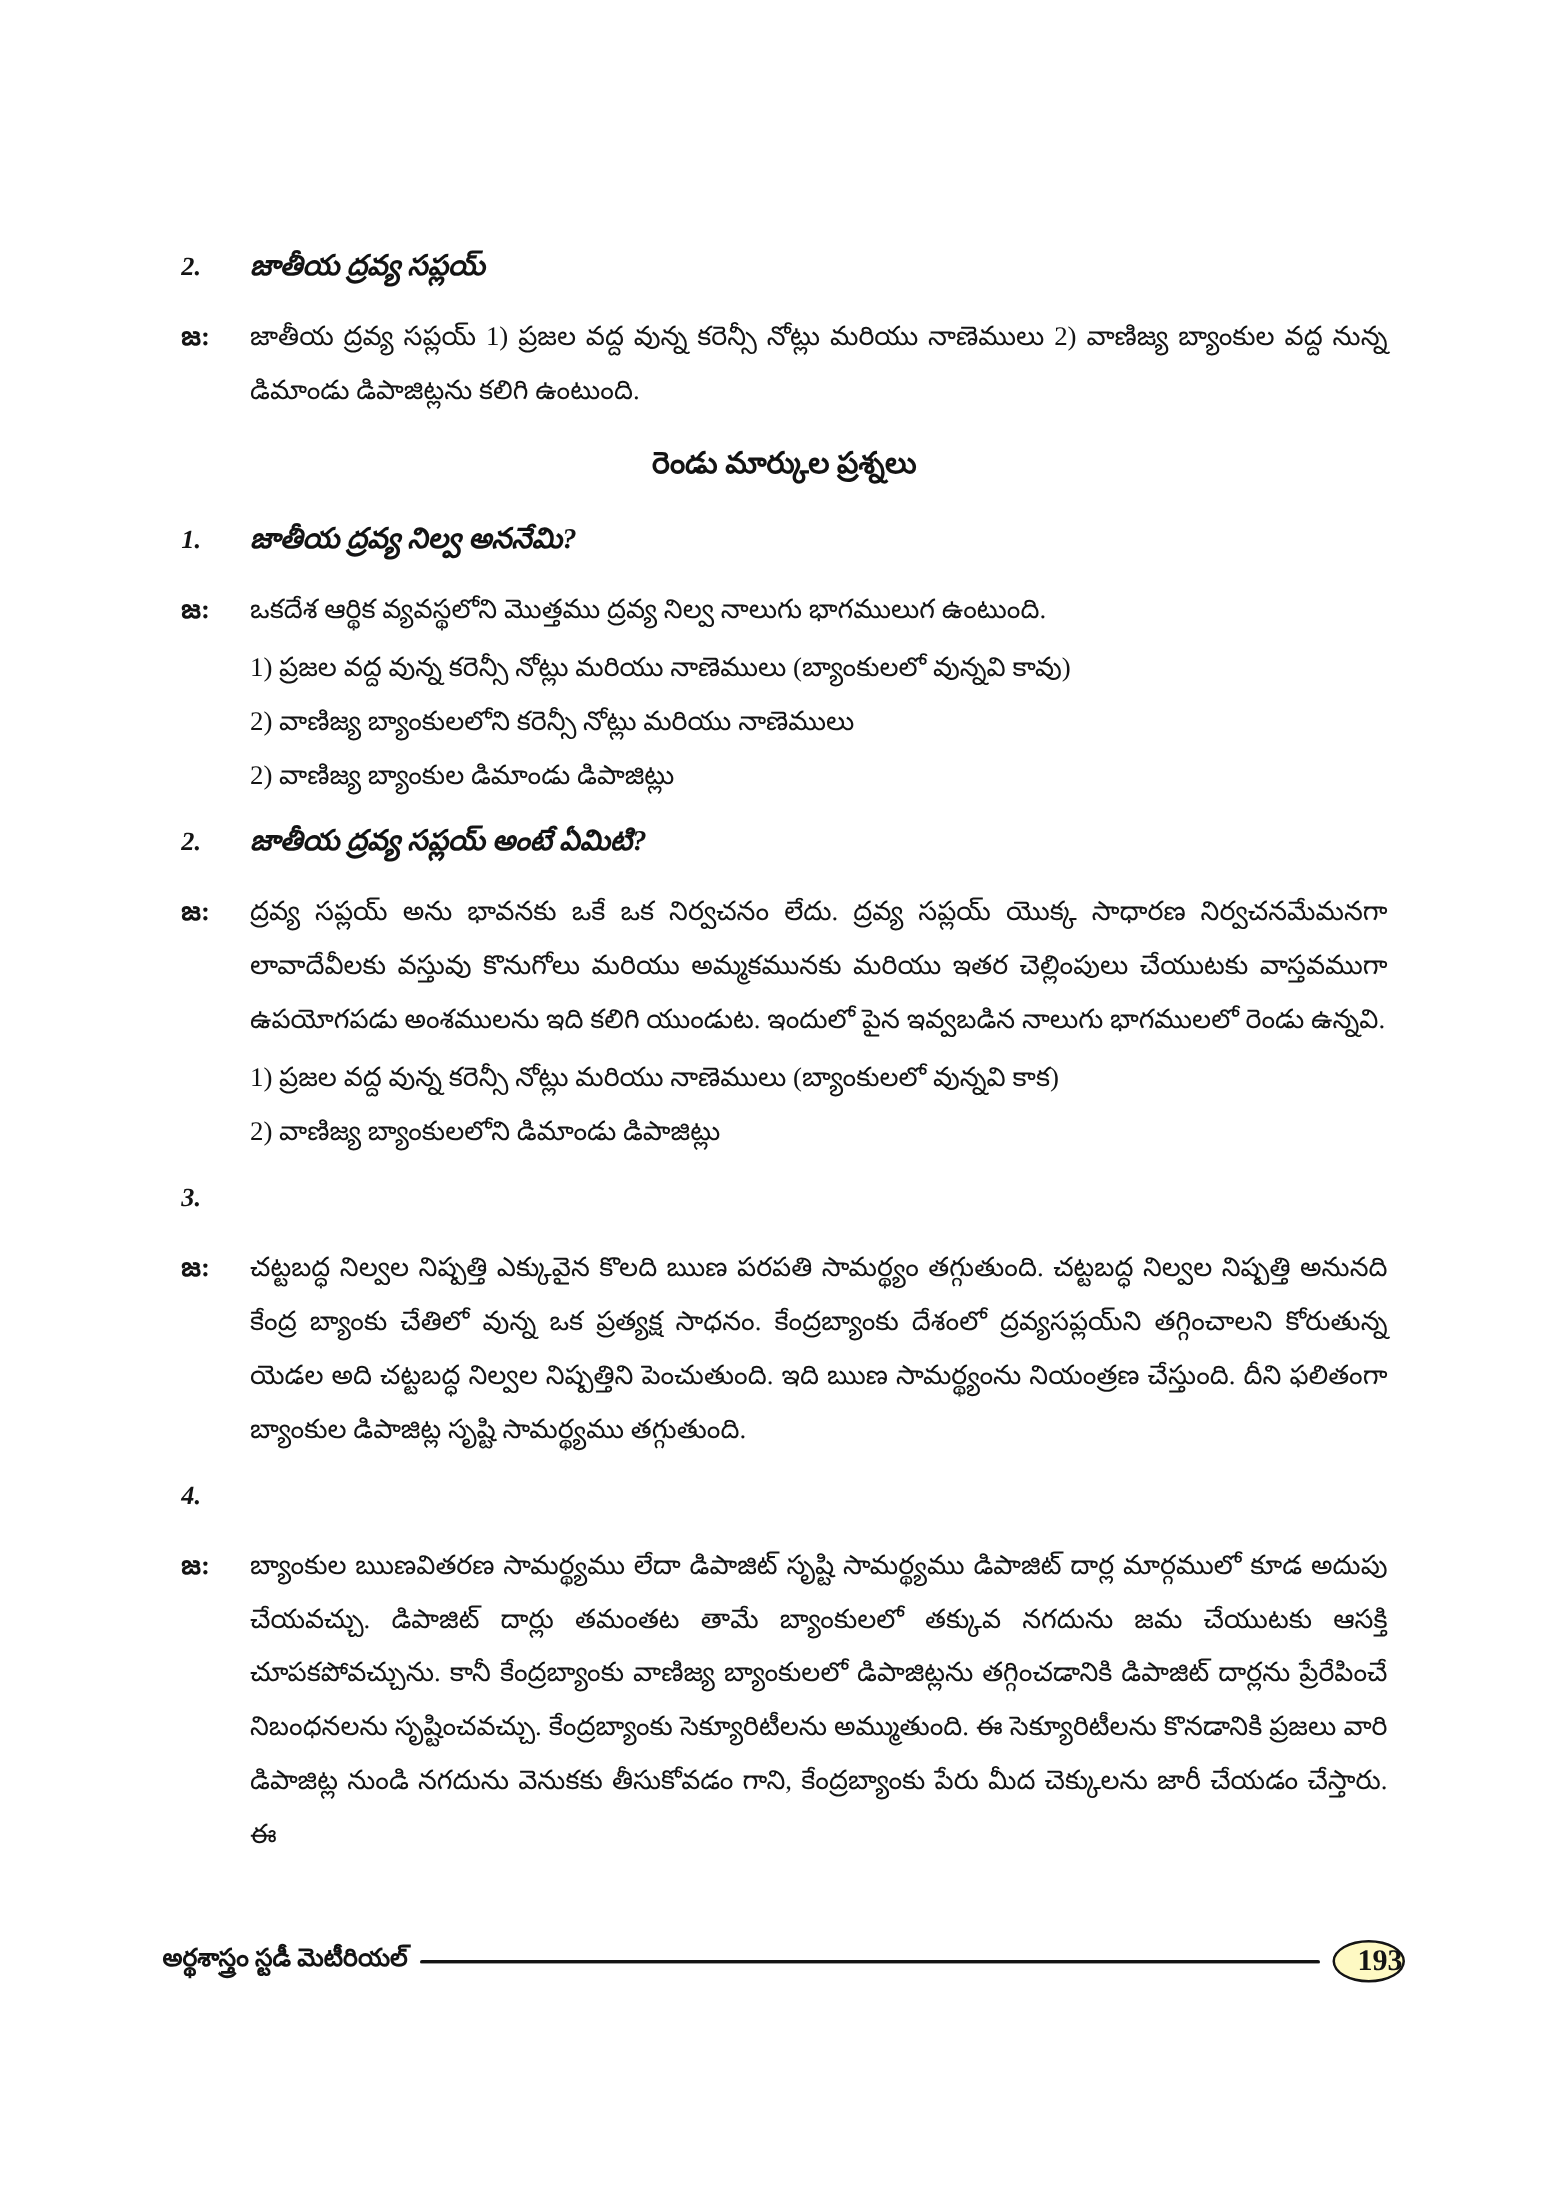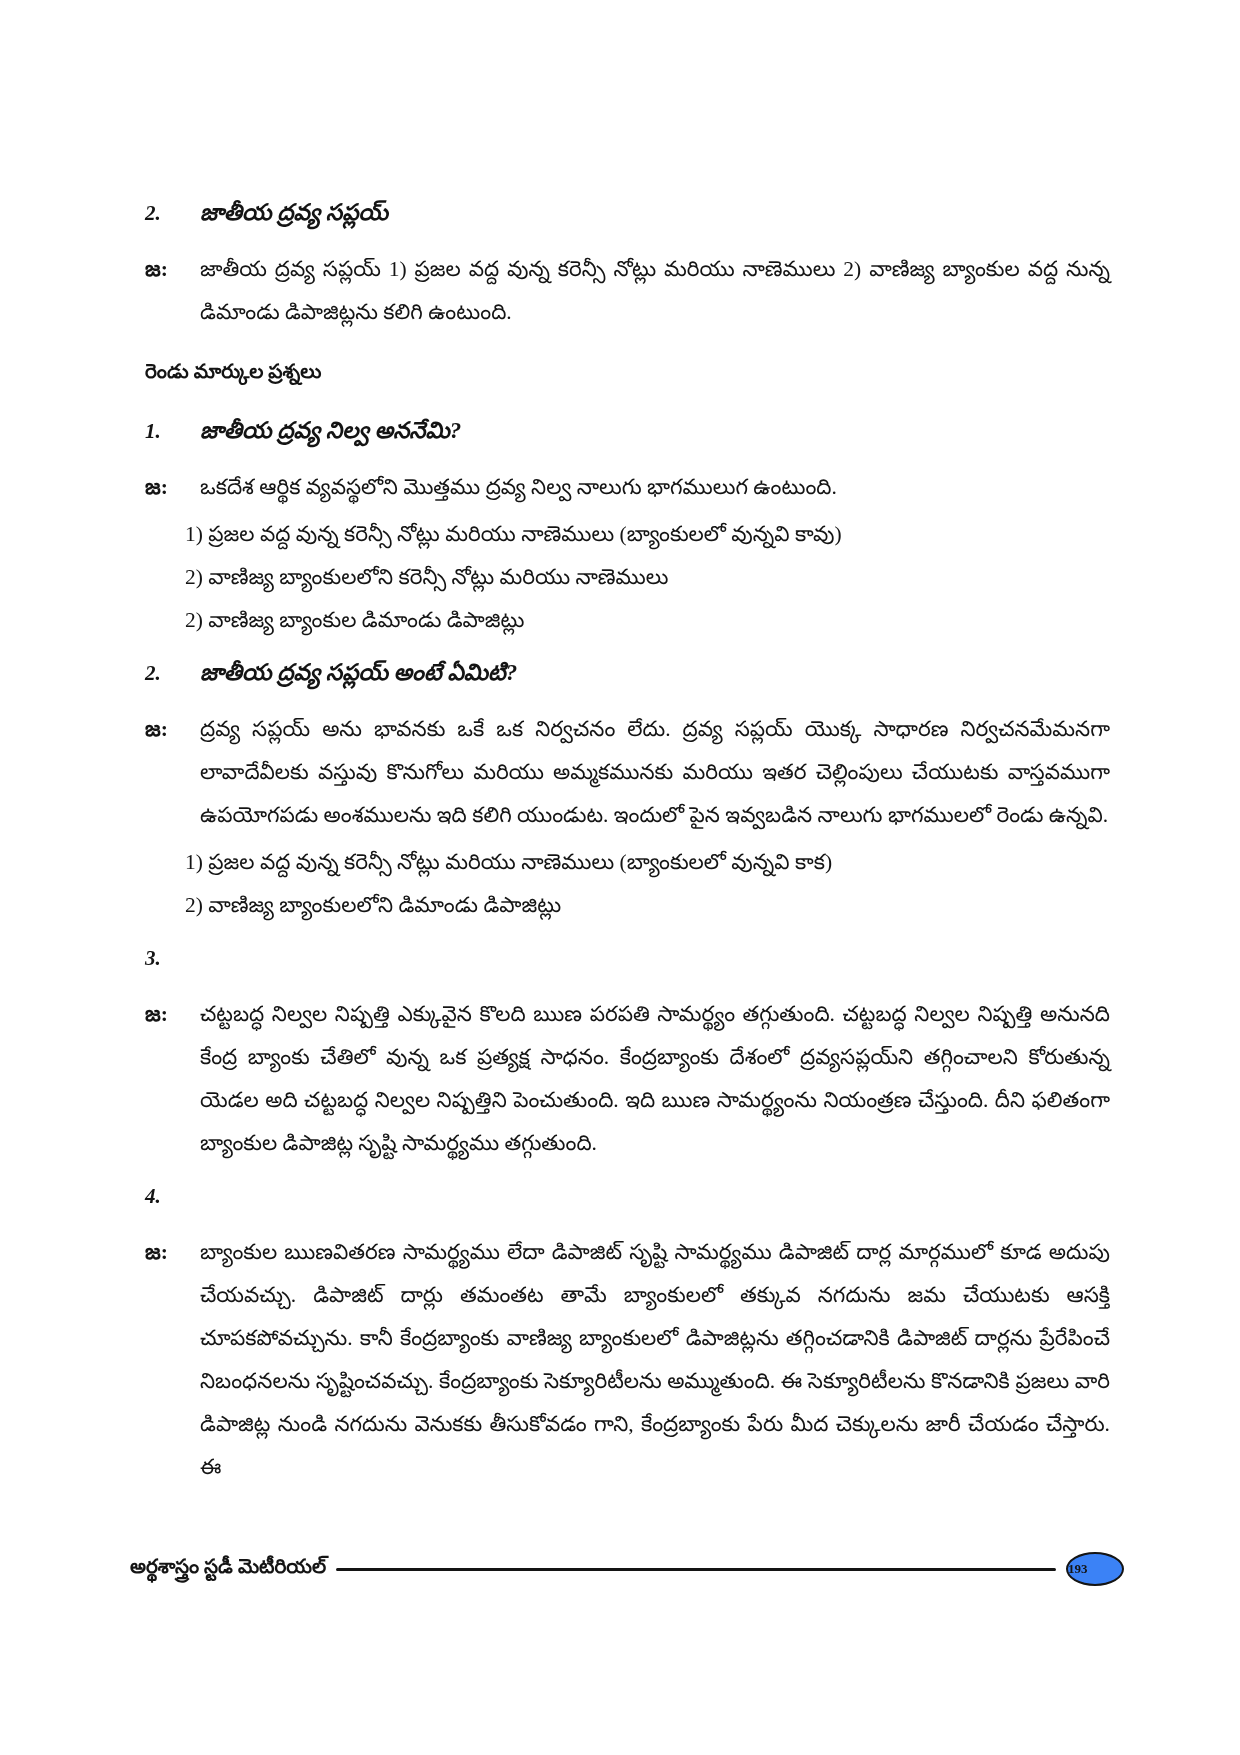--- a/index.html
+++ b/index.html
@@ -45,28 +45,29 @@
   .a-label {
     width: 55px;
     flex: none;
     font-weight: 700;
   }
   .a-text {
     flex: 1;
     text-align: justify;
   }
   .points {
-    margin-left: 40px;
+    margin-left: 55px;
     font-size: 21.5px;
     line-height: 43px;
   }
   .qa { margin-bottom: 14px; }
   .section-heading {
+    text-align: center;
     font-weight: 700;
-    font-size: 20px;
+    font-size: 24px;
     line-height: 34px;
     margin: 20px 0 26px 0;
   }
   
   .footer {
     position: absolute;
     left: 130px;
     right: 116px;
     top: 1552px;
     display: flex;
@@ -85,24 +86,24 @@
     border-radius: 2px;
   }
   .footer-oval {
     flex: none;
     width: 54px;
     height: 30px;
     border: 2.5px solid #141414;
     border-radius: 50%;
     display: flex;
     align-items: center;
-    justify-content: flex-start;
+    justify-content: flex-end;
     font-weight: 700;
-    font-size: 13px;
-    background: #3b82f6;
+    font-size: 24px;
+    background: #fef9c3;
   }
 </style>
 </head>
 <body>
 
 <div class="page">
   <div class="content">
 
     <div class="qa">
       <div class="q-row">

